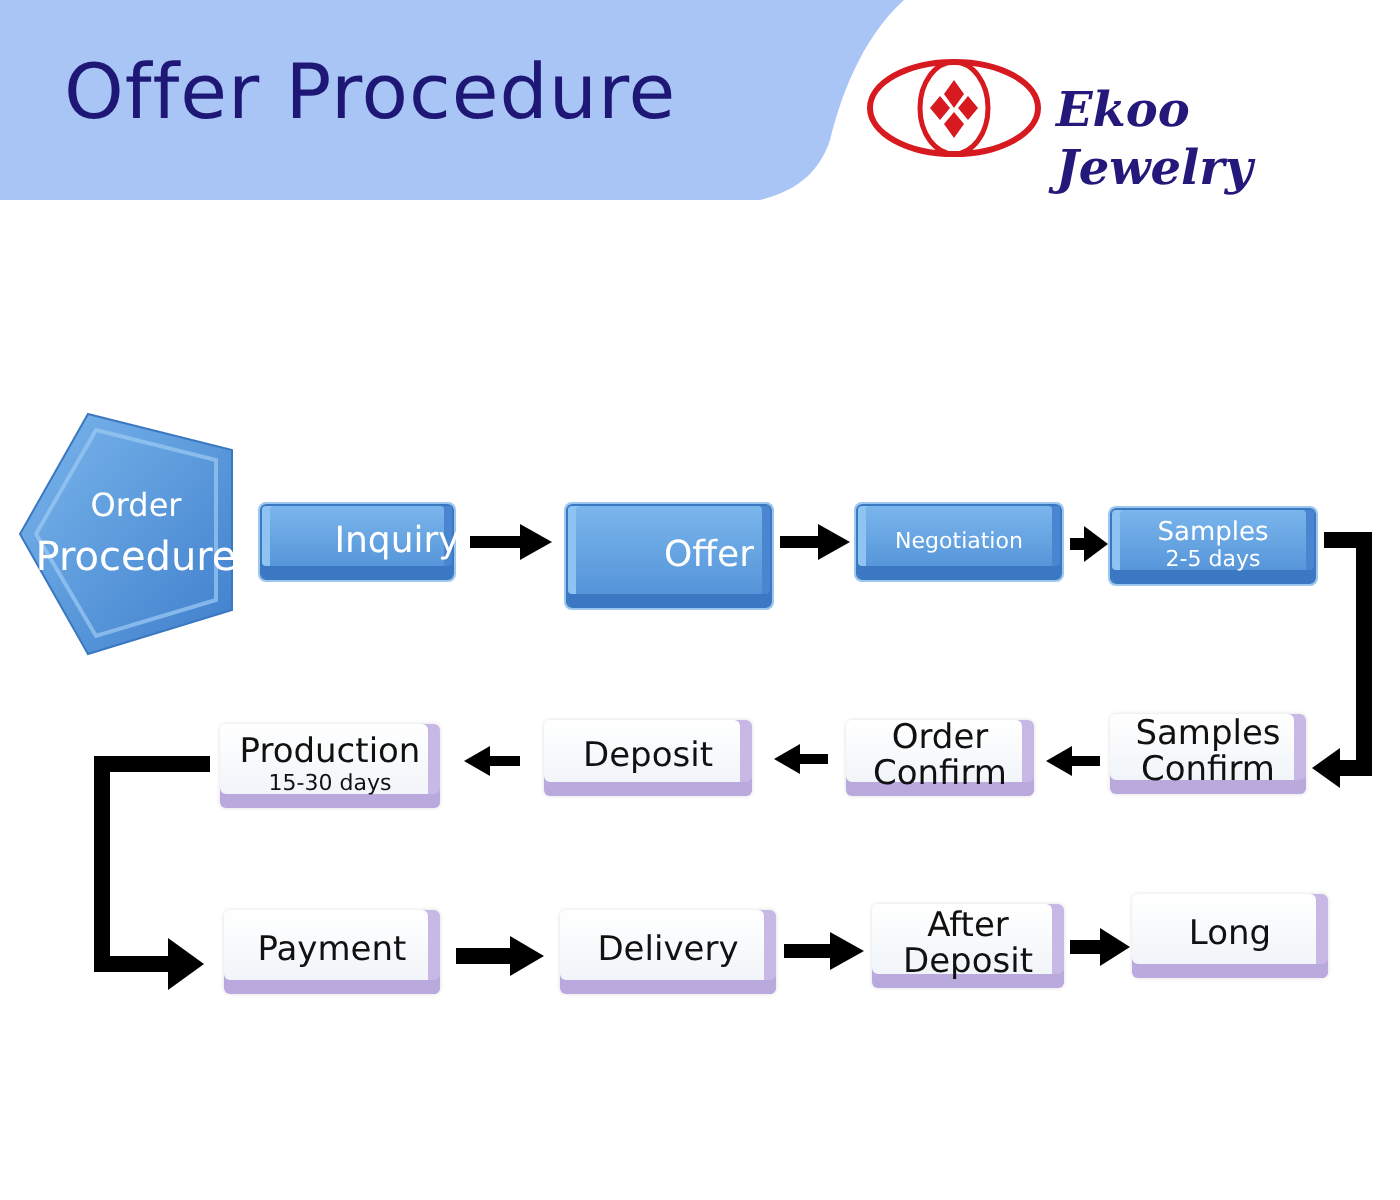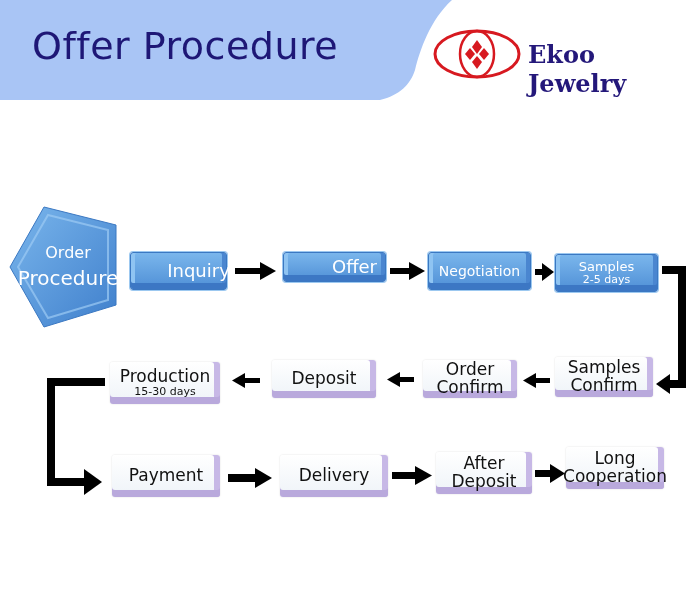--- a/index.html
+++ b/index.html
@@ -1,20 +1,20 @@
 <!DOCTYPE html>
 <html><head>
 <meta charset="utf-8">
 <style>
   html, body { margin:0; padding:0; }
   body { width:700px; height:600px; background:#ffffff; position:relative; overflow:hidden; font-family:"DejaVu Sans", sans-serif; }
   .banner { position:absolute; left:0; top:0; width:700px; height:100px; }
   .title { position:absolute; left:32px; top:24px; font-family:"DejaVu Sans", sans-serif; font-size:38px; color:#1e1776; letter-spacing:0.5px; }
   .logo { position:absolute; left:432px; top:28px; width:90px; height:52px; }
-  .brand { position:absolute; left:528px; top:40px; font-family:"DejaVu Serif", serif; font-weight:bold; font-size:24px; color:#24187a; }
+  .brand { position:absolute; left:528px; top:40px; font-family:"DejaVu Serif", serif; font-style:italic; font-weight:bold; font-size:24px; color:#24187a; }
   .box { position:absolute; display:flex; flex-direction:column; align-items:center; justify-content:center; text-align:center; box-sizing:border-box; }
   .blue { background:linear-gradient(#7ab6ec,#4f8fd6); border:1px solid #3b78c2; border-radius:3px; box-shadow: inset 0 -6px 0 #3c77c4, inset 4px 0 0 #8fc4f2, inset -4px 0 0 #4a86d0, 0 0 0 1px #9cc8f0; color:#ffffff; }
   .lav { background:linear-gradient(#ffffff,#eef3f8); border-radius:3px; box-shadow: inset 0 -7px 0 #b9a9dc, inset -6px 0 0 #c7b8e6, 0 0 2px #ddd; color:#111111; }
   .txt { font-family:"DejaVu Sans", sans-serif; line-height:1.05; }
   .big { font-size:18px;margin-left:40px; }
   .med { font-size:17px; }
   .small { font-size:11px; }
   .arrow { position:absolute; }
   svg { display:block; }
 </style>
@@ -47,25 +47,25 @@
   <polygon points="40,10 100,25 100,95 40,113 10,62" fill="none" stroke="#9ccaf3" stroke-width="2" opacity="0.7"></polygon>
 </svg>
 <div class="box txt" style="left:22px;top:236px;width:92px;height:62px;color:#fff;">
   <div class="med" style="font-size:16px;">Order</div>
   <div class="med" style="font-size:20px;margin-top:6px;">Procedure</div>
 </div>
 
 <div class="box blue txt" style="left:130px;top:252px;width:97px;height:38px;">
   <div class="big">Inquiry</div>
 </div>
-<div class="box blue txt" style="left:283px;top:252px;width:103px;height:30px;">
+<div class="box blue txt" style="left:283px;top:252px;width:103px;height:52px;">
   <div class="big">Offer</div>
 </div>
 <div class="box blue txt" style="left:428px;top:252px;width:103px;height:38px;">
-  <div class="med" style="font-size:14px;text-align:right;">Negotiation</div>
+  <div class="med" style="font-size:11px;text-align:right;">Negotiation</div>
 </div>
 <div class="box blue txt" style="left:555px;top:254px;width:103px;height:38px;">
   <div style="font-size:13px;">Samples</div>
   <div class="small">2-5 days</div>
 </div>
 
 <div class="box lav txt" style="left:555px;top:357px;width:98px;height:40px;">
   <div class="med">Samples</div>
   <div class="med">Confirm</div>
 </div>
@@ -86,21 +86,20 @@
 </div>
 <div class="box lav txt" style="left:280px;top:455px;width:108px;height:42px;">
   <div class="med">Delivery</div>
 </div>
 <div class="box lav txt" style="left:436px;top:452px;width:96px;height:42px;">
   <div class="med">After</div>
   <div class="med">Deposit</div>
 </div>
 <div class="box lav txt" style="left:566px;top:447px;width:98px;height:42px;">
   <div class="med">Long</div>
-  <div class="med">Cooperation</div>
 </div>
 
 <svg class="arrow" style="left:0;top:0;" width="700" height="600">
   <g fill="#000" stroke="#000">
 
     <g>
         <rect x="235" y="268" width="26" height="6" stroke="none"></rect>
         <polygon points="260,262 276,271 260,280" stroke="none"></polygon>
       </g>
     <g>

